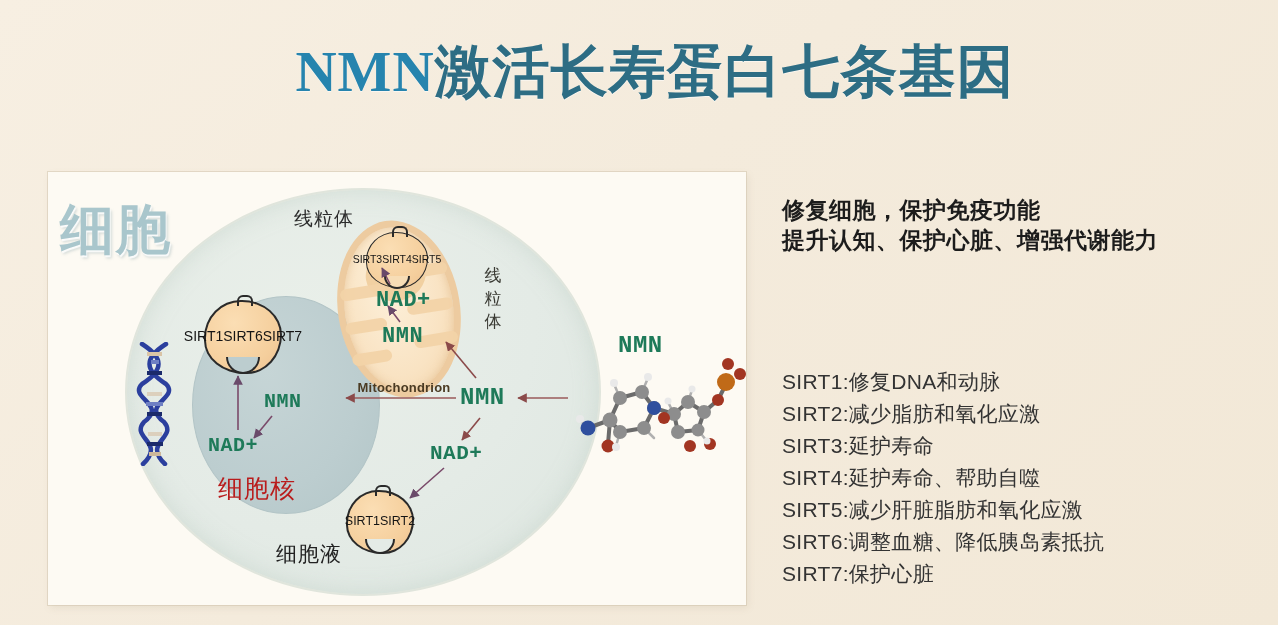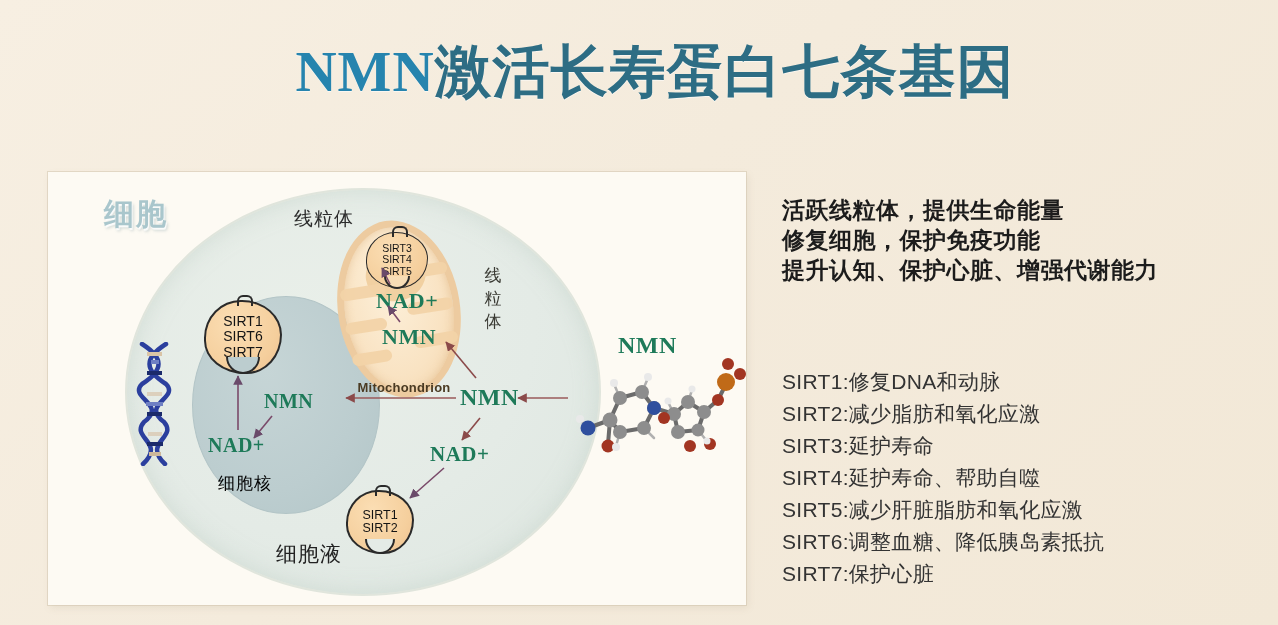--- a/index.html
+++ b/index.html
@@ -41,37 +41,36 @@
   
   .nucleus{
     position:absolute;left:65px;top:106px;width:186px;height:216px;
     border-radius:50%;
     background:radial-gradient(ellipse at 40% 34%, #c6d5d6 0%, #bccdcf 60%, #b3c6c8 100%);
     border:1px solid #b2c4c6;
   }
   .cell-label{
     position:absolute;left:12px;top:22px;
     font-family:"Liberation Serif", serif;
-    font-size:30px;font-weight:700;color:#a9c6cc;
+    font-size:54px;font-weight:700;color:#a9c6cc;
     text-shadow:1px 2px 1px rgba(255,255,255,.9), 2px 3px 3px rgba(120,150,155,.35);
     letter-spacing:2px;
-    margin-left:44px;
   }
   .mito-top-label{
     position:absolute;left:246px;top:34px;
     font-family:"Liberation Serif", serif;font-size:19px;color:#2b2b2b;letter-spacing:1px;
   }
   .mito-side-label{
     position:absolute;left:434px;top:92px;width:22px;
     font-family:"Liberation Serif", serif;font-size:17px;color:#3a3a33;line-height:23px;
     text-align:center;
   }
   .nucleus-label{
     position:absolute;left:170px;top:300px;
-    font-family:Liberation Serif, serif;font-size:17px;color:#000000;letter-spacing:1px;
+    font-family:Liberation Serif, serif;font-size:25px;color:#b91c1c;letter-spacing:1px;
   }
   .cytosol-label{
     position:absolute;left:228px;top:368px;
     font-family:"Liberation Serif", serif;font-size:21px;color:#222;letter-spacing:1px;
   }
 
   
   .mito{
     position:absolute;left:290px;top:48px;width:122px;height:178px;
   }
@@ -94,21 +93,21 @@
     font-family:"Liberation Sans", sans-serif;font-size:13px;font-weight:700;color:#4a3a22;
     letter-spacing:.2px;
   }
 
   
   .sirt{
     position:absolute;
     background:radial-gradient(ellipse at 38% 30%,#fbdeb4 0%,#f5cf9d 65%,#eec190 100%);
     border:2px solid #2a2a2a;
     border-radius:48% 52% 46% 54% / 52% 48% 54% 46%;
-    display:flex;flex-direction:column;align-items:center;justify-content:center;
+    display:flex;flex-direction:row;align-items:center;justify-content:center;
     font-family:"Liberation Sans", sans-serif;
     color:#141414;line-height:1.08;
   }
   .sirt .notch{
     position:absolute;bottom:-2px;left:50%;transform:translateX(-50%);
     width:30px;height:15px;border:2px solid #2a2a2a;border-top:none;
     border-radius:0 0 18px 18px;background:#e4ebe6;
   }
   .sirt .nub{
     position:absolute;top:-7px;left:42%;
@@ -117,21 +116,21 @@
   }
   .sirt-nucleus{left:156px;top:128px;width:74px;height:70px;font-size:14px;}
   .sirt-nucleus .notch{background:#bccdcf;}
   .sirt-mito{left:318px;top:60px;width:60px;height:54px;font-size:10.5px;border-width:1.5px;}
   .sirt-mito .notch{background:#f7ddb6;width:22px;height:11px;}
   .sirt-cyto{left:298px;top:318px;width:64px;height:60px;font-size:12.5px;}
   .sirt-cyto .notch{background:#e4ebe6;width:26px;height:13px;}
 
   
   .glab{
-    position:absolute;font-family:Liberation Serif, serif;
+    position:absolute;font-family:Liberation Mono, monospace;
     font-weight:700;color:#1e7a59;letter-spacing:.5px;white-space:nowrap;
   }
   .g-mito-nad{left:328px;top:116px;font-size:22px;}
   .g-mito-nmn{left:334px;top:152px;font-size:22px;}
   .g-nuc-nmn{left:216px;top:218px;font-size:20px;}
   .g-nuc-nad{left:160px;top:262px;font-size:20px;}
   .g-cyt-nad{left:382px;top:270px;font-size:21px;}
   .g-hub-nmn{left:412px;top:212px;font-size:24px;}
   .g-mol-nmn{left:570px;top:160px;font-size:24px;}
 
@@ -325,21 +324,20 @@
 
       <line x1="190" y1="258" x2="190" y2="204" stroke="#7a4a6a" stroke-width="1.6" marker-end="url(#ahp)"></line>
 
       <line x1="352" y1="150" x2="340" y2="134" stroke="#7a4a6a" stroke-width="1.6" marker-end="url(#ahp)"></line>
 
       <line x1="342" y1="112" x2="334" y2="96" stroke="#7a4a6a" stroke-width="1.6" marker-end="url(#ahp)"></line>
     </svg>
   </div>
 
   <div class="benefits">
-    <div>活跃线粒体，提供生命能量</div>
     <div>修复细胞，保护免疫功能</div>
     <div>提升认知、保护心脏、增强代谢能力</div>
   </div>
 
   <div class="sirt-list">
     <div>SIRT1:修复DNA和动脉</div>
     <div>SIRT2:减少脂肪和氧化应激</div>
     <div>SIRT3:延护寿命</div>
     <div>SIRT4:延护寿命、帮助自噬</div>
     <div>SIRT5:减少肝脏脂肪和氧化应激</div>

